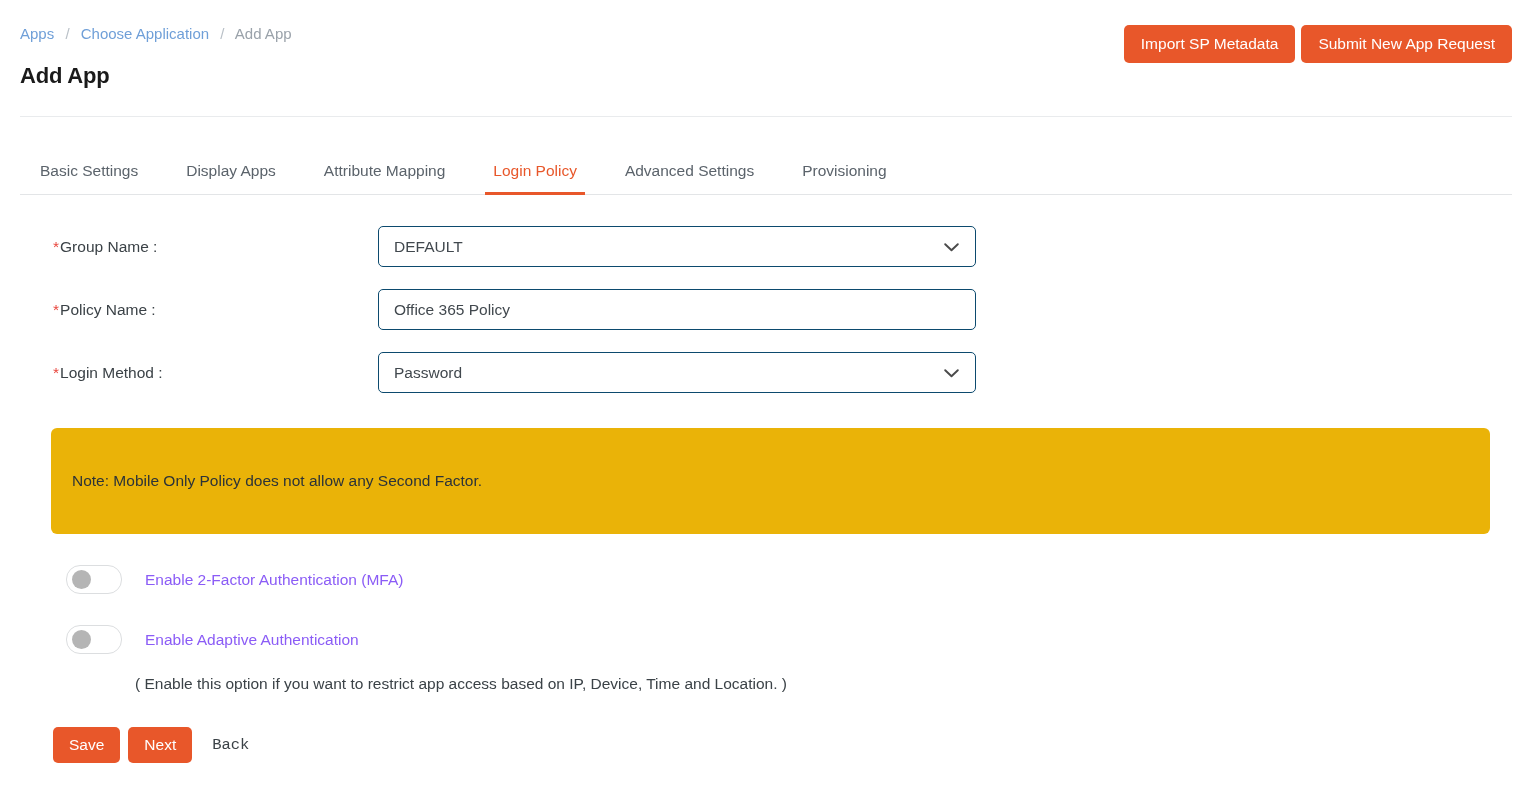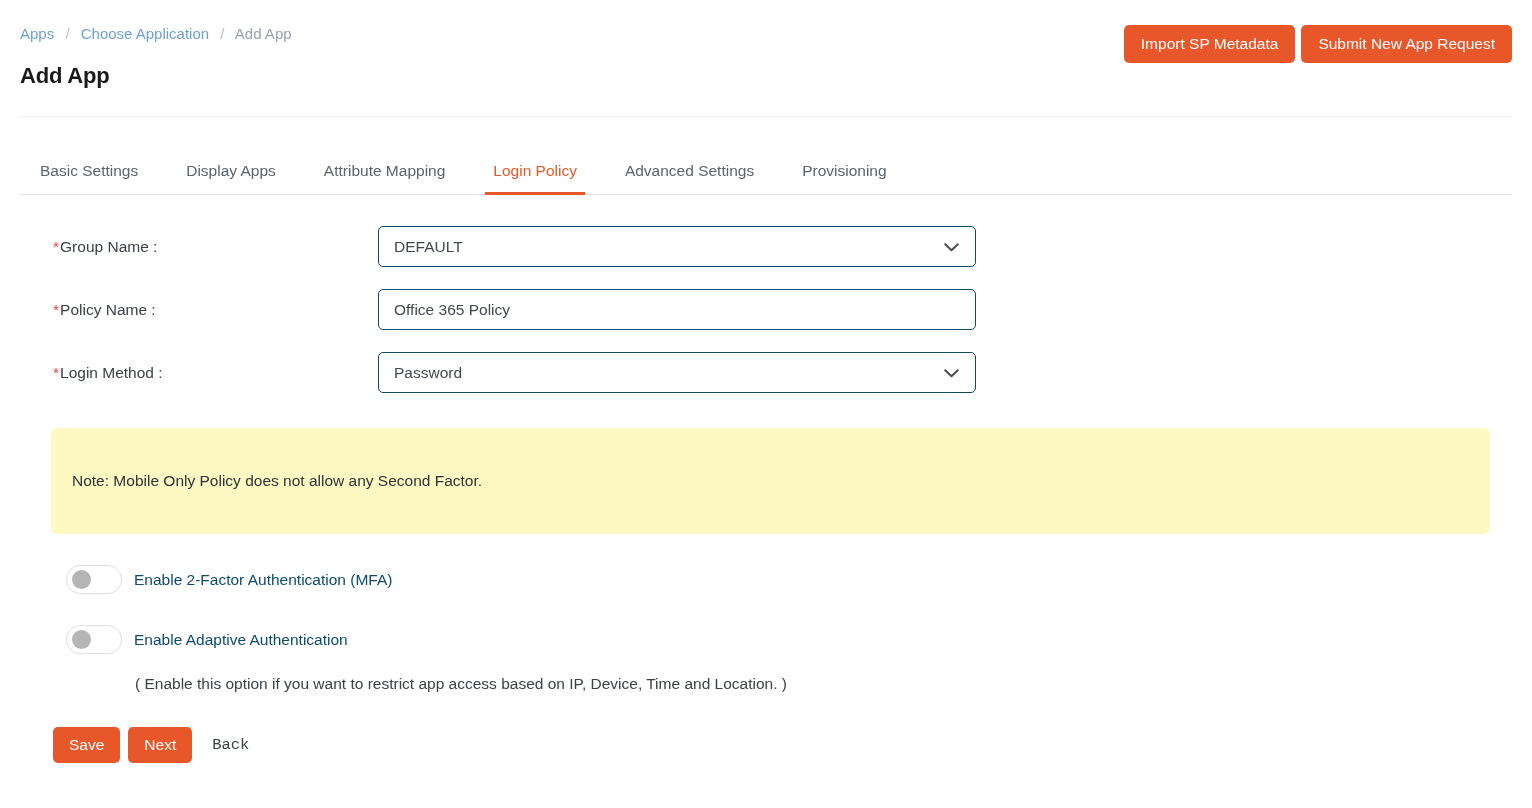--- a/index.html
+++ b/index.html
@@ -158,21 +158,21 @@
     transform: translateY(-50%);
     pointer-events: none;
     display: block;
   }
 
   
   .note {
     margin: 24px 0 0 31px;
     width: 1439px;
     height: 106px;
-    background: #fef9c3;
+    background: #eab308;
     border-radius: 6px;
     box-sizing: border-box;
     display: flex;
     align-items: center;
     padding-left: 21px;
   }
   .note-text {
     font-size: 15.5px;
     color: #2c3338;
   }
@@ -198,23 +198,23 @@
   .knob {
     position: absolute;
     width: 19px;
     height: 19px;
     border-radius: 50%;
     background: #b5b5b5;
     top: 4px;
     left: 5px;
   }
   .toggle-label {
-    margin-left: 12px;
-    font-size: 15.5px;
-    color: #0c4a6e;
+    margin-left: 23px;
+    font-size: 15.5px;
+    color: #8b5cf6;
   }
   .hint {
     margin: 21px 0 0 115px;
     font-size: 15.5px;
     color: #3b4247;
   }
 
   
   .footer {
     margin: 34px 0 0 33px;

